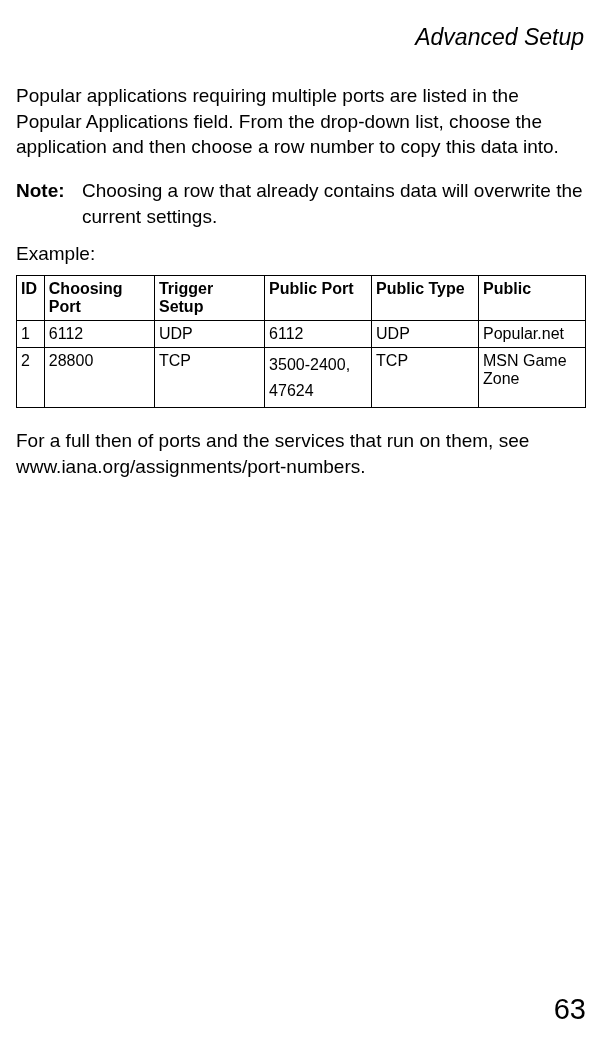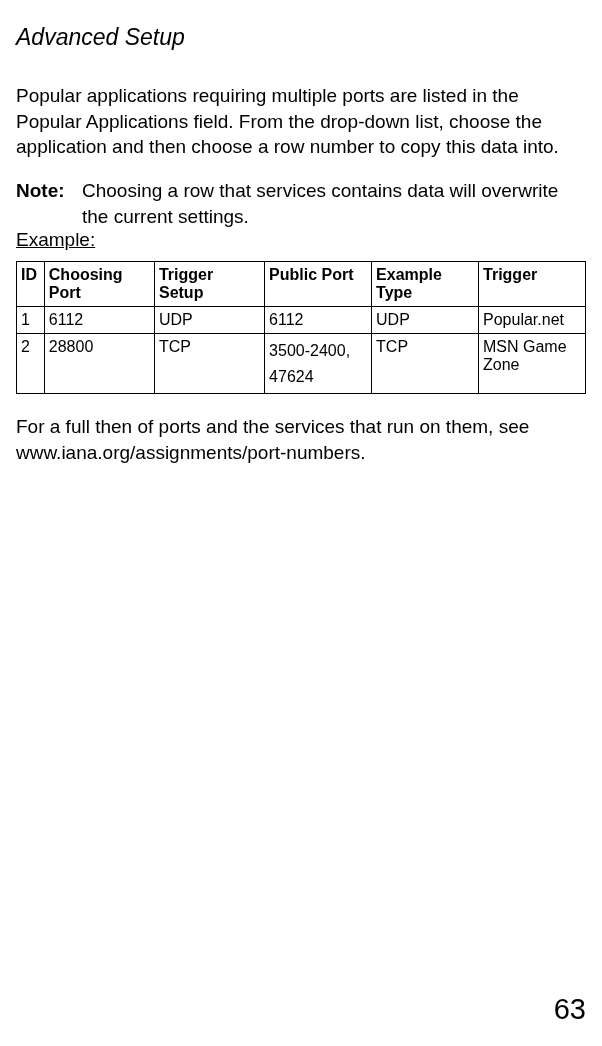--- a/index.html
+++ b/index.html
@@ -6,45 +6,46 @@
     html, body { width: 602px; height: 1046px; }
     body {
       font-family: Arial, Helvetica, sans-serif;
       font-size: 19px;
       color: #000;
       background: #fff;
       position: relative;
       padding: 24px 16px 16px 16px;
     }
     .header {
+      text-align: right;
       font-style: italic;
       font-size: 23px;
       margin-bottom: 32px;
       margin-right: 2px;
     }
     .para {
       line-height: 1.35;
       margin-bottom: 18px;
       margin-top: 20px;
     }
     .note-row {
       display: flex;
+      margin-bottom: 14px;
       line-height: 1.35;
       justify-content: center;
     }
     .note-label {
       font-weight: bold;
       flex: 0 0 66px;
     }
     .note-text {
       flex: 1;
     }
     .example-label {
       margin-bottom: 10px;
-      text-decoration: underline;
     }
     table {
       border-collapse: collapse;
       width: 100%;
       table-layout: fixed;
       margin-bottom: 18px;
     }
     th, td {
       border: 1px solid #000;
       font-size: 16px;
@@ -72,42 +73,42 @@
 <body>
 
 <div class="header">
   <span>Advanced Setup</span>
 </div>
 
 <p class="para">Popular applications requiring multiple ports are listed in the Popular Applications field. From the drop-down list, choose the application and then choose a row number to copy this data into.</p>
 
 <div class="note-row">
   <div class="note-label">Note:</div>
-  <div class="note-text">Choosing a row that services contains data will overwrite the current settings.</div>
+  <div class="note-text">Choosing a row that already contains data will overwrite the current settings.</div>
 </div>
 
 <p class="example-label">Example:</p>
 
 <table>
   <colgroup>
     <col class="c-id">
       <col class="c-tp">
       <col class="c-tt">
       <col class="c-pp">
       <col class="c-pt">
       <col class="c-cm">
   </colgroup>
   <thead>
     <tr>
       <th>ID</th>
       <th>Choosing Port</th>
       <th>Trigger Setup</th>
       <th>Public Port</th>
-      <th>Example Type</th>
-      <th>Trigger</th>
+      <th>Public Type</th>
+      <th>Public</th>
     </tr>
   </thead>
   <tbody>
     <tr>
       <td>1</td>
       <td>6112</td>
       <td>UDP</td>
       <td>6112</td>
       <td>UDP</td>
       <td> Popular.net</td>

